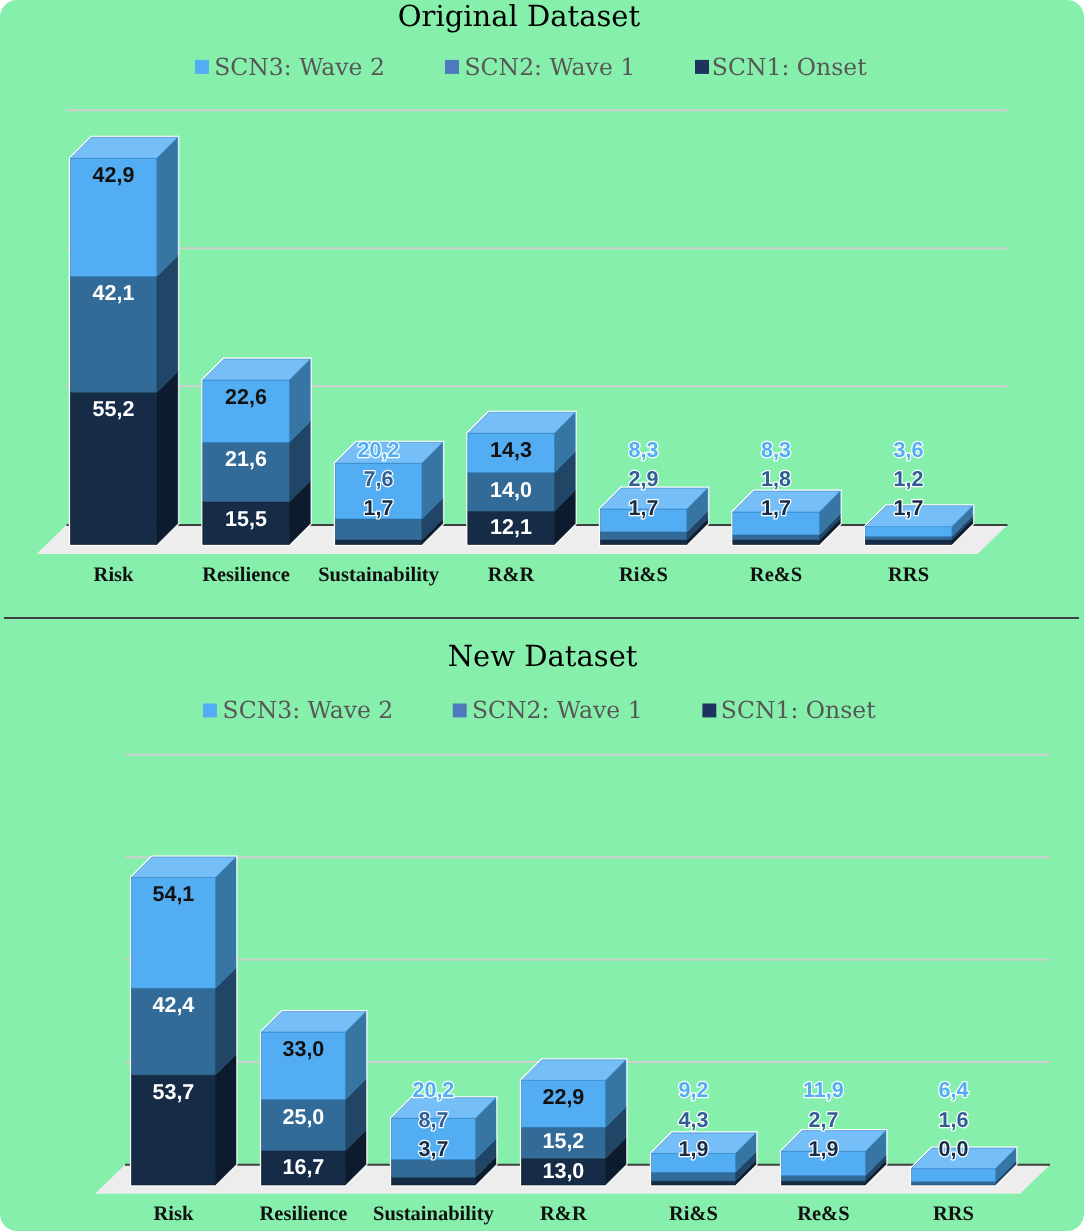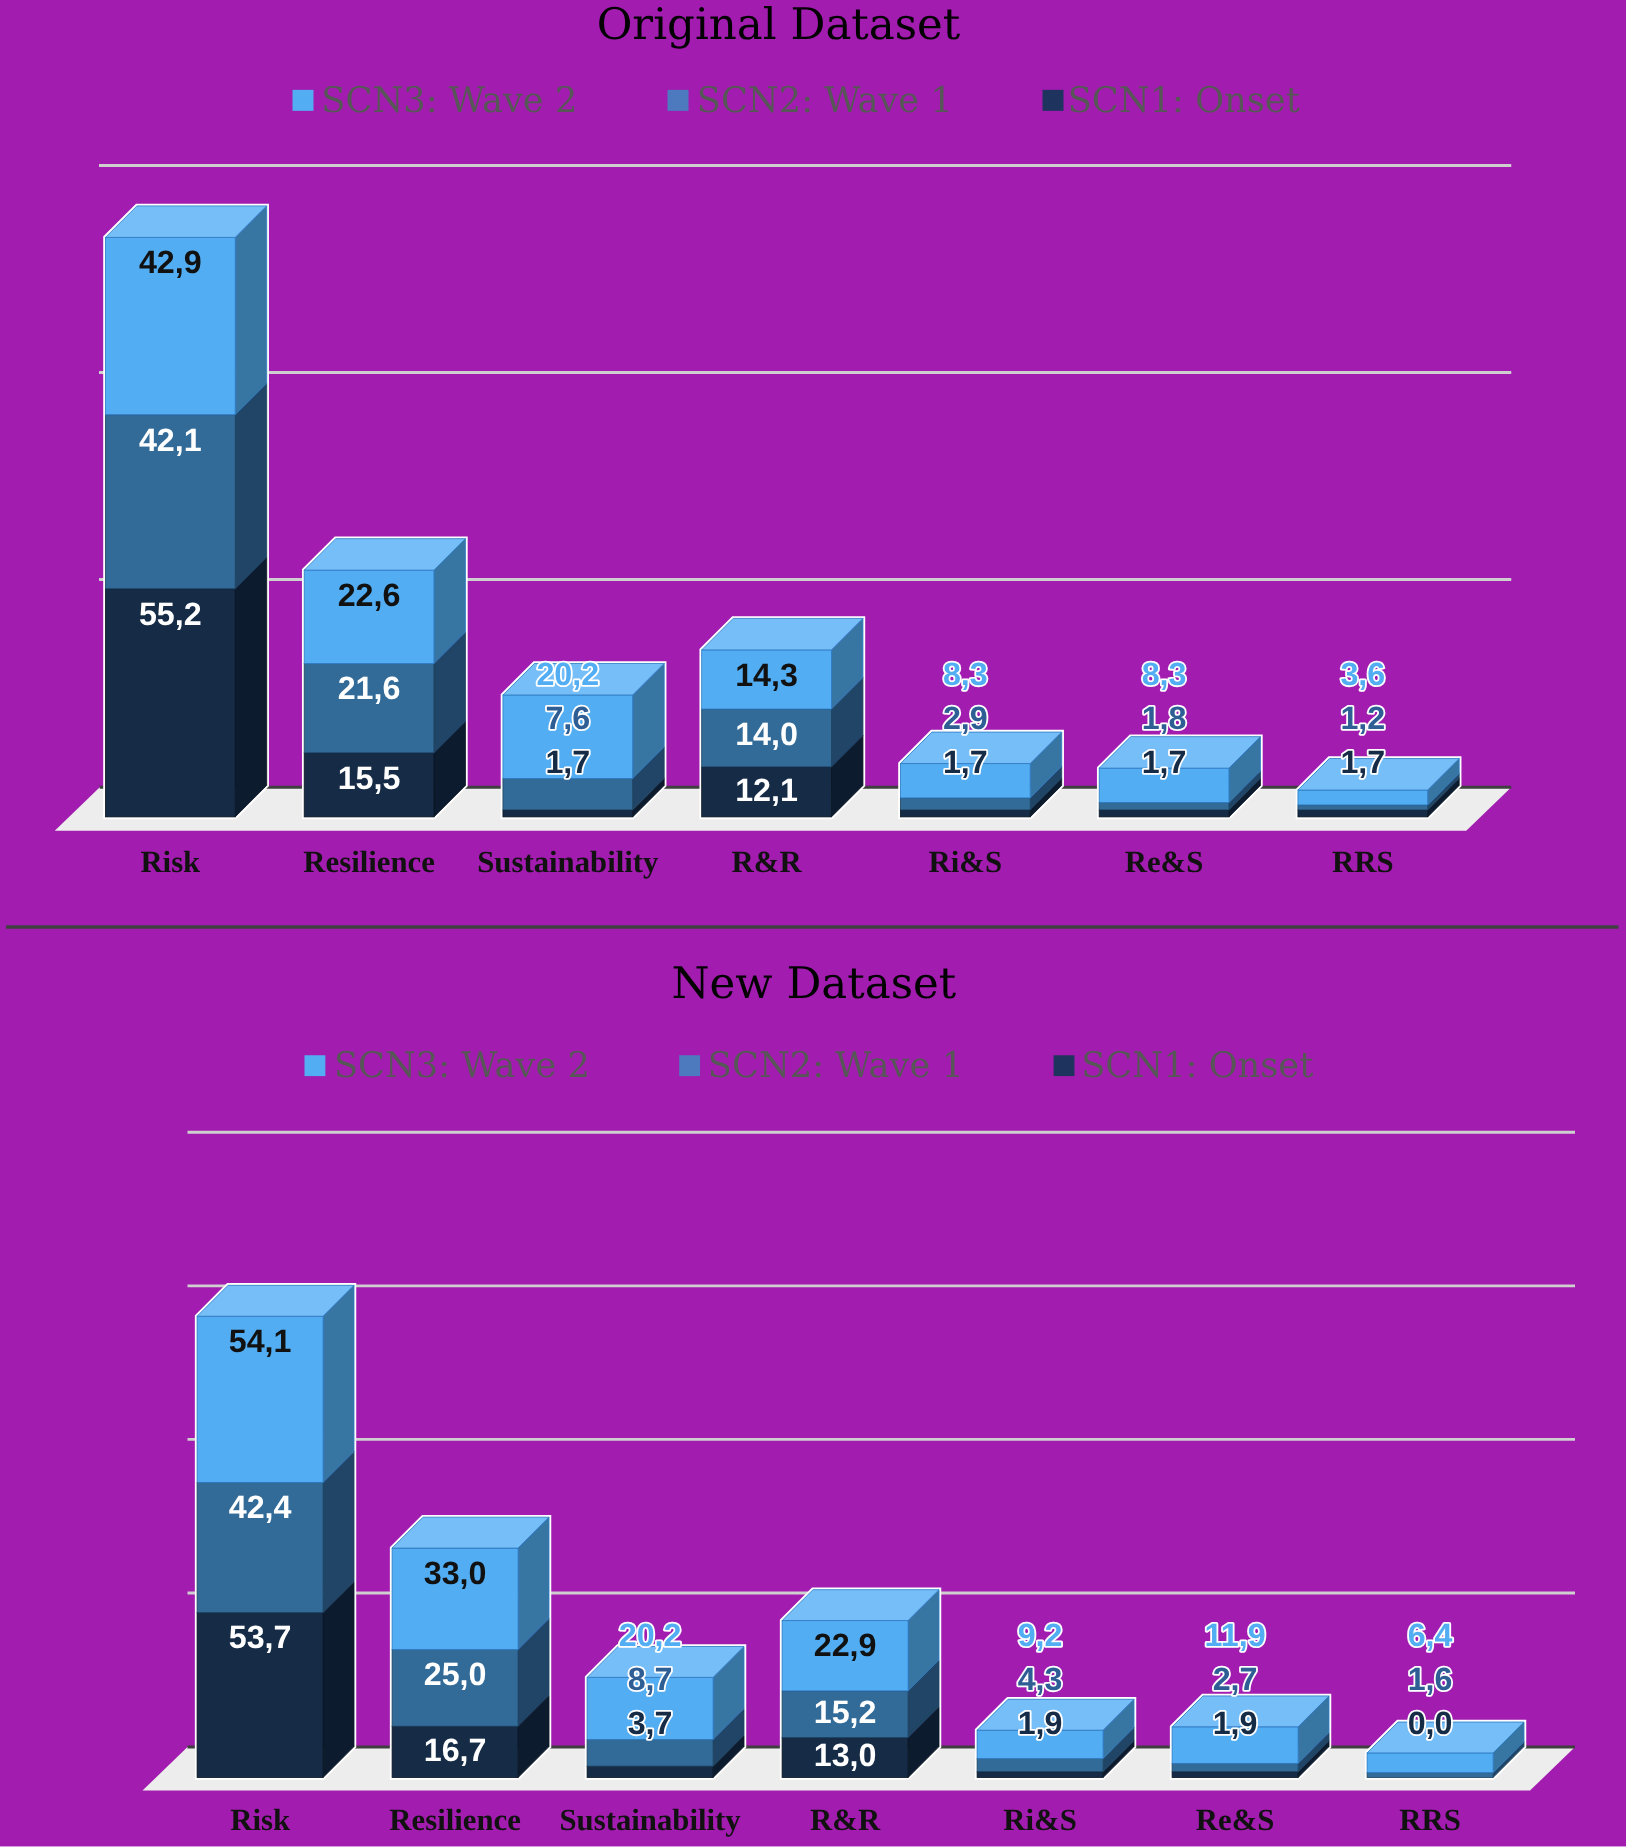--- a/index.html
+++ b/index.html
@@ -1,17 +1,17 @@
 <!DOCTYPE html>
 <html><head>
 <meta charset="utf-8">
 <style>
   html,body{margin:0;padding:0;background:#ffffff;}
   body{width:1084px;height:1231px;overflow:hidden;font-family:"Liberation Serif",serif;}
-  .page{position:relative;width:1084px;height:1231px;background:#a21caf;}
+  .page{position:relative;width:1084px;height:1231px;background:#86efac;border-radius:17px;}
   text{-webkit-font-smoothing:antialiased;text-rendering:geometricPrecision;}
   svg{display:block;}
   .chart-title{font-family:"DejaVu Serif",serif;font-size:29px;fill:#000;}
   .legend-text{font-family:"DejaVu Serif",serif;font-size:23.5px;fill:#575757;}
   .cat-label{font-family:"Liberation Serif",serif;font-size:20.5px;font-weight:bold;fill:#111;}
   .dlabel{font-family:"Liberation Sans",sans-serif;font-size:21.5px;font-weight:bold;}
 </style>
 </head>
 <body>
 

